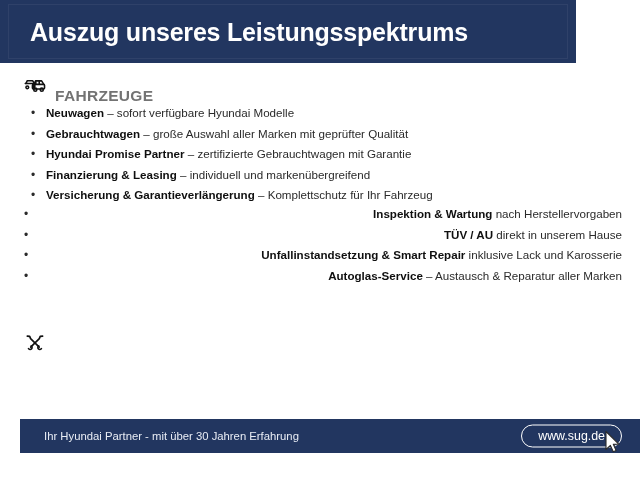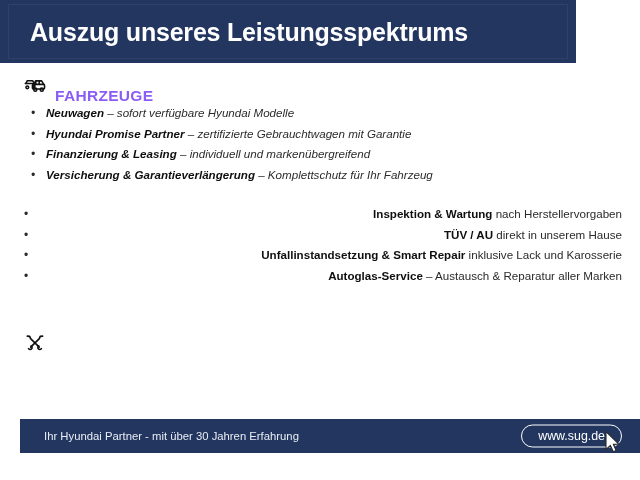--- a/index.html
+++ b/index.html
@@ -82,41 +82,41 @@
     width: 22px;
     height: 22px;
     flex: 0 0 22px;
     display: block;
     color: #111111;
   }
   .section-icon svg { display: block; width: 22px; height: 22px; }
   .section-title {
     font-size: 15.5px;
     font-weight: bold;
-    color: #8b5cf6;
+    color: #737373;
     letter-spacing: 0.3px;
     white-space: nowrap;
     margin-top: 20px;
   }
 
   ul.bullets {
     list-style: none;
     margin: 0;
     padding: 0;
   }
   ul.bullets li {
     position: relative;
     font-size: 11.6px;
     color: #2a2a2a;
     line-height: 20.5px;
     white-space: nowrap;
     font-weight: normal;
   }
   
-  ul.spaced li { padding-left: 22px; font-style: italic; }
+  ul.spaced li { padding-left: 22px; }
   ul.spaced li::before {
     content: "\2022";
     position: absolute;
     left: 7px;
     top: 0;
     color: #2a2a2a;
     font-size: 12px;
   }
   
   ul.tight li { padding-left: 10px; text-align: right; }
@@ -202,20 +202,21 @@
             <rect x="9.2" y="10.2" width="13.2" height="5.0" rx="1.1"></rect>
             <circle cx="12.3" cy="16.0" r="1.7"></circle>
             <circle cx="19.4" cy="16.0" r="1.7"></circle>
             <path d="M12.9 7.0 v3.1 M16.6 7.0 v3.1"></path>
           </svg>
         </span>
         <span class="section-title">FAHRZEUGE</span>
       </div>
       <ul class="bullets spaced">
         <li><b>Neuwagen</b><span> – sofort verfügbare Hyundai Modelle</span></li>
+        <li><b>Gebrauchtwagen</b><span> – große Auswahl aller Marken mit geprüfter Qualität</span></li>
         <li><b>Hyundai Promise Partner</b><span> – zertifizierte Gebrauchtwagen mit Garantie</span></li>
         <li><b>Finanzierung &amp; Leasing</b><span> – individuell und markenübergreifend</span></li>
         <li><b>Versicherung &amp; Garantieverlängerung</b><span> – Komplettschutz für Ihr Fahrzeug</span></li>
       </ul>
     </div>
 
     <div class="section section-2">
       <ul class="bullets tight">
         <li><b>Inspektion &amp; Wartung</b><span> nach Herstellervorgaben</span></li>
         <li><b>TÜV / AU</b><span> direkt in unserem Hause</span></li>

